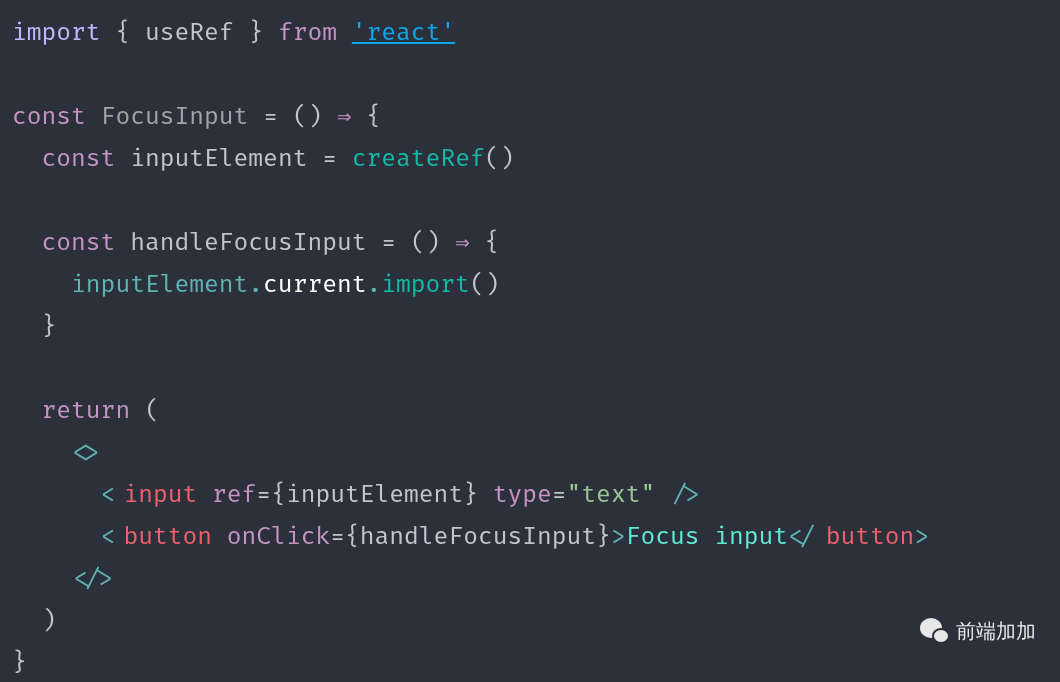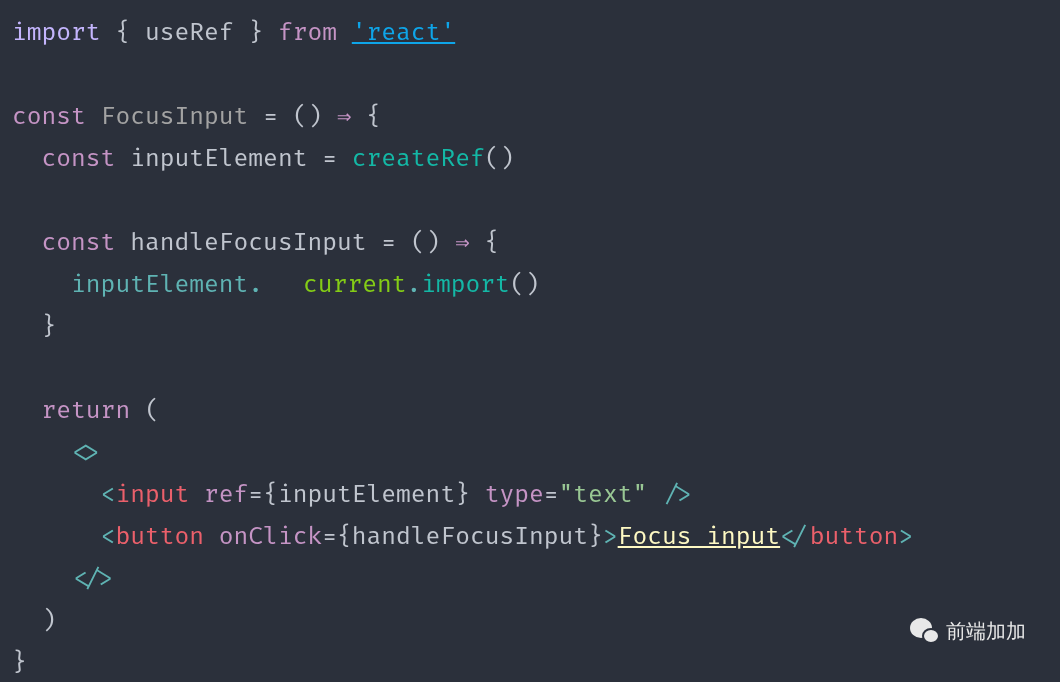--- a/index.html
+++ b/index.html
@@ -26,33 +26,33 @@
     .identifier { color: #c0c5ce; }
     .from { color: #c594c5; text-align: center; }
     .string { color: #0ea5e9; text-decoration: underline; }
     .const { color: #c594c5; }
     .def-name { color: #a3a3a3; }
     .equals { color: #c0c5ce; }
     .paren { color: #c0c5ce; }
     .arrow { color: #c594c5; }
     .method-call { color: #5fb3b3; }
     .dot { color: #5fb3b3; }
-    .prop { color: #84cc16; margin-left: 40px; }
+    .prop { color: #ffffff; }
     .return { color: #c594c5; }
     .jsx-bracket { color: #5fb3b3; }
-    .jsx-tag { color: #eb606b; }
+    .jsx-tag { color: #eb606b; margin-left: 8px; }
     .jsx-attr { color: #c594c5; }
     .jsx-string { color: #99c794; }
     .jsx-expr-brace { color: #c0c5ce; }
-    .jsx-text { color: #fef9c3; text-decoration: underline; }
+    .jsx-text { color: #5eead4; }
     .fn-name { color: #14b8a6; }
     .watermark {
       position: absolute;
       bottom: 30px;
-      right: 34px;
+      right: 24px;
       display: flex;
       align-items: center;
       gap: 6px;
     }
     .wechat-icon {
       width: 30px;
       height: 26px;
       position: relative;
     }
     .wechat-icon .big-bubble {

